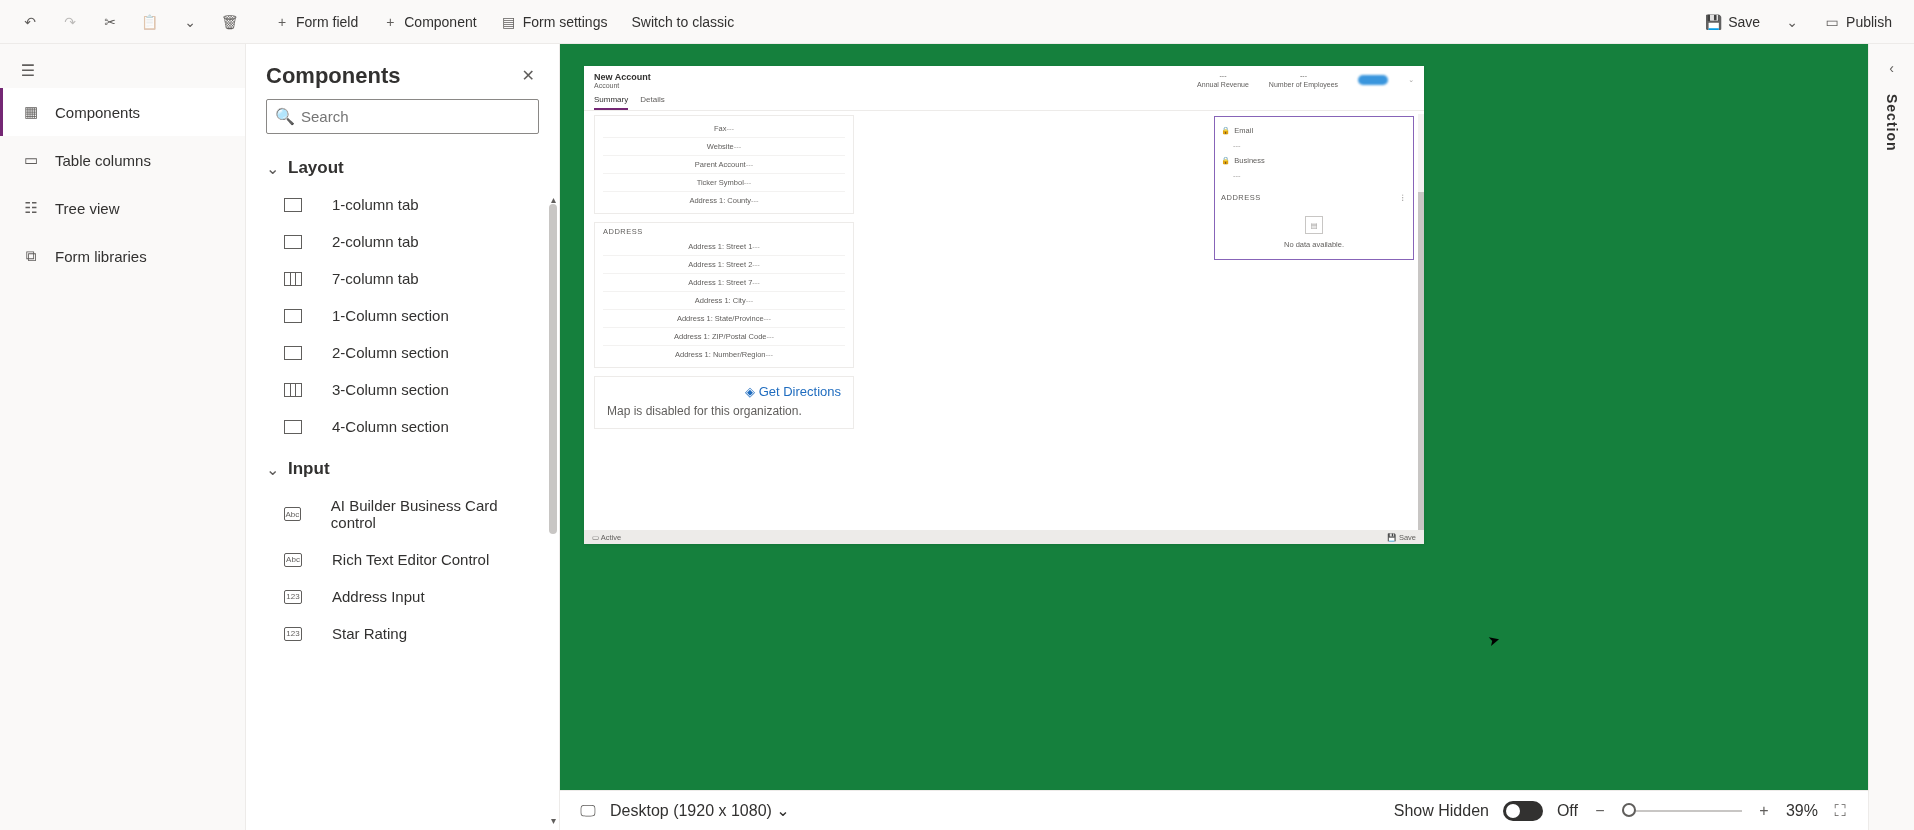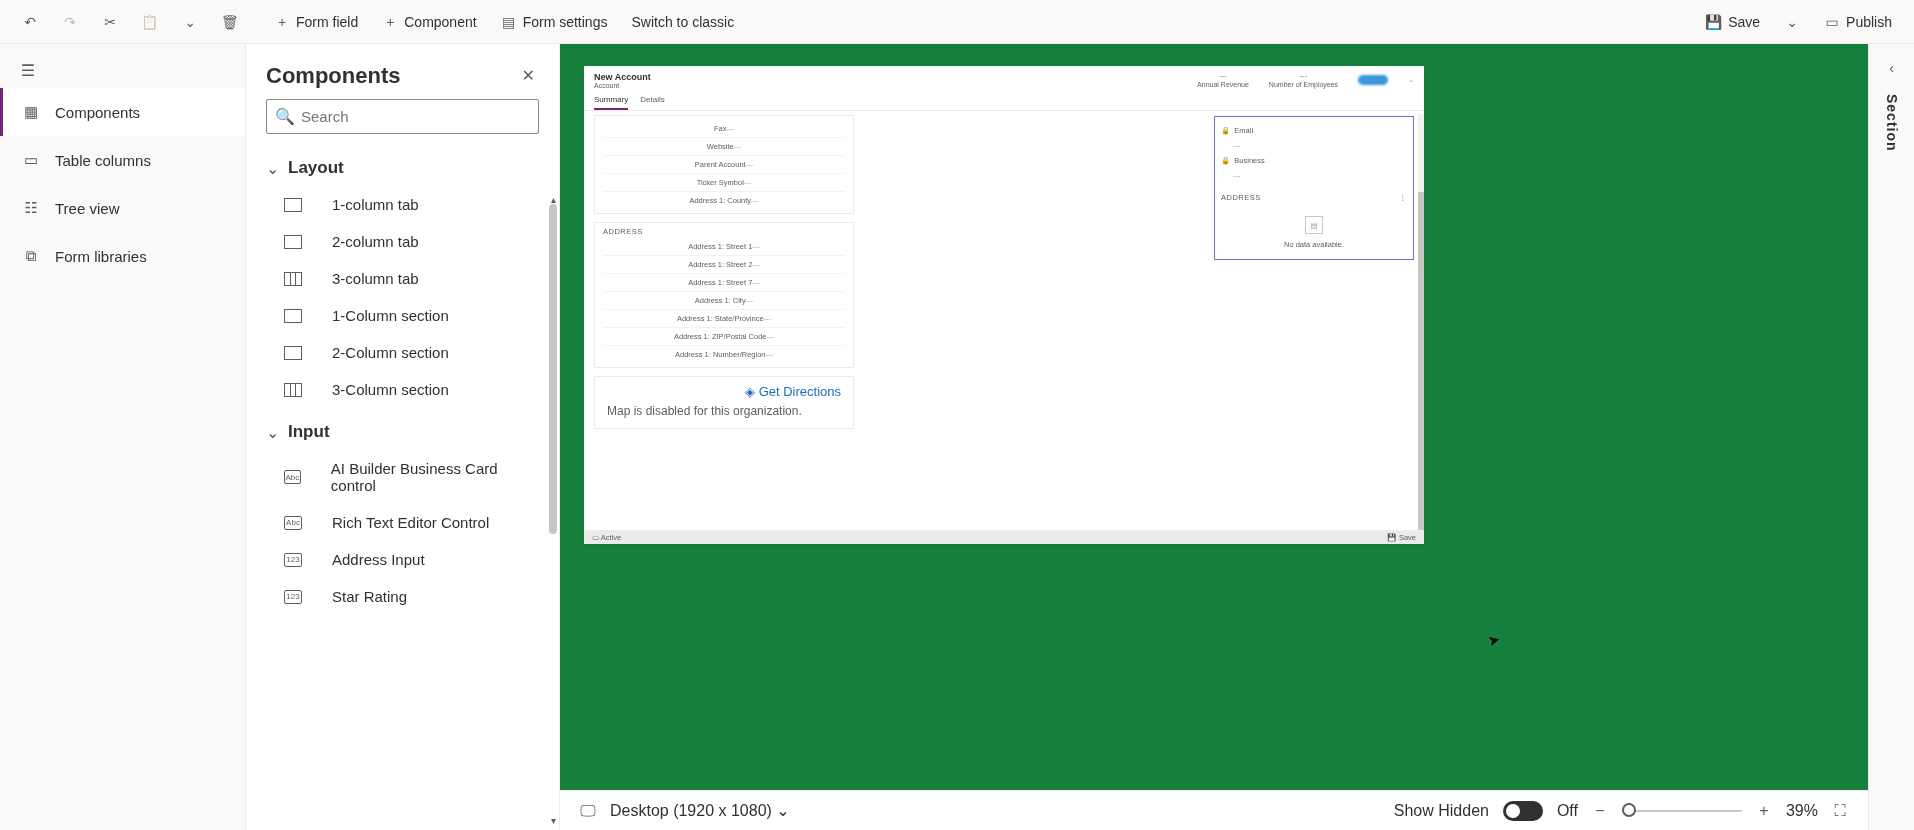--- a/index.html
+++ b/index.html
@@ -194,33 +194,37 @@
       <div class="comp-item">
           <span class="comp-ico"></span>
           <span>1-column tab</span>
         </div>
       <div class="comp-item">
           <span class="comp-ico col2"></span>
           <span>2-column tab</span>
         </div>
       <div class="comp-item">
           <span class="comp-ico col3"></span>
-          <span>3-column tab</span>
+          <span>7-column tab</span>
         </div>
       <div class="comp-item">
           <span class="comp-ico"></span>
           <span>1-Column section</span>
         </div>
       <div class="comp-item">
           <span class="comp-ico col2"></span>
           <span>2-Column section</span>
         </div>
       <div class="comp-item">
           <span class="comp-ico col3"></span>
           <span>3-Column section</span>
+        </div>
+      <div class="comp-item">
+          <span class="comp-ico col4"></span>
+          <span>4-Column section</span>
         </div>
 
       <div class="group-head">
         <span class="chev">⌄</span>
         <h3>Input</h3>
       </div>
       <div class="comp-item">
           <span class="comp-ico text">Abc</span>
           <span>AI Builder Business Card control</span>
         </div>

